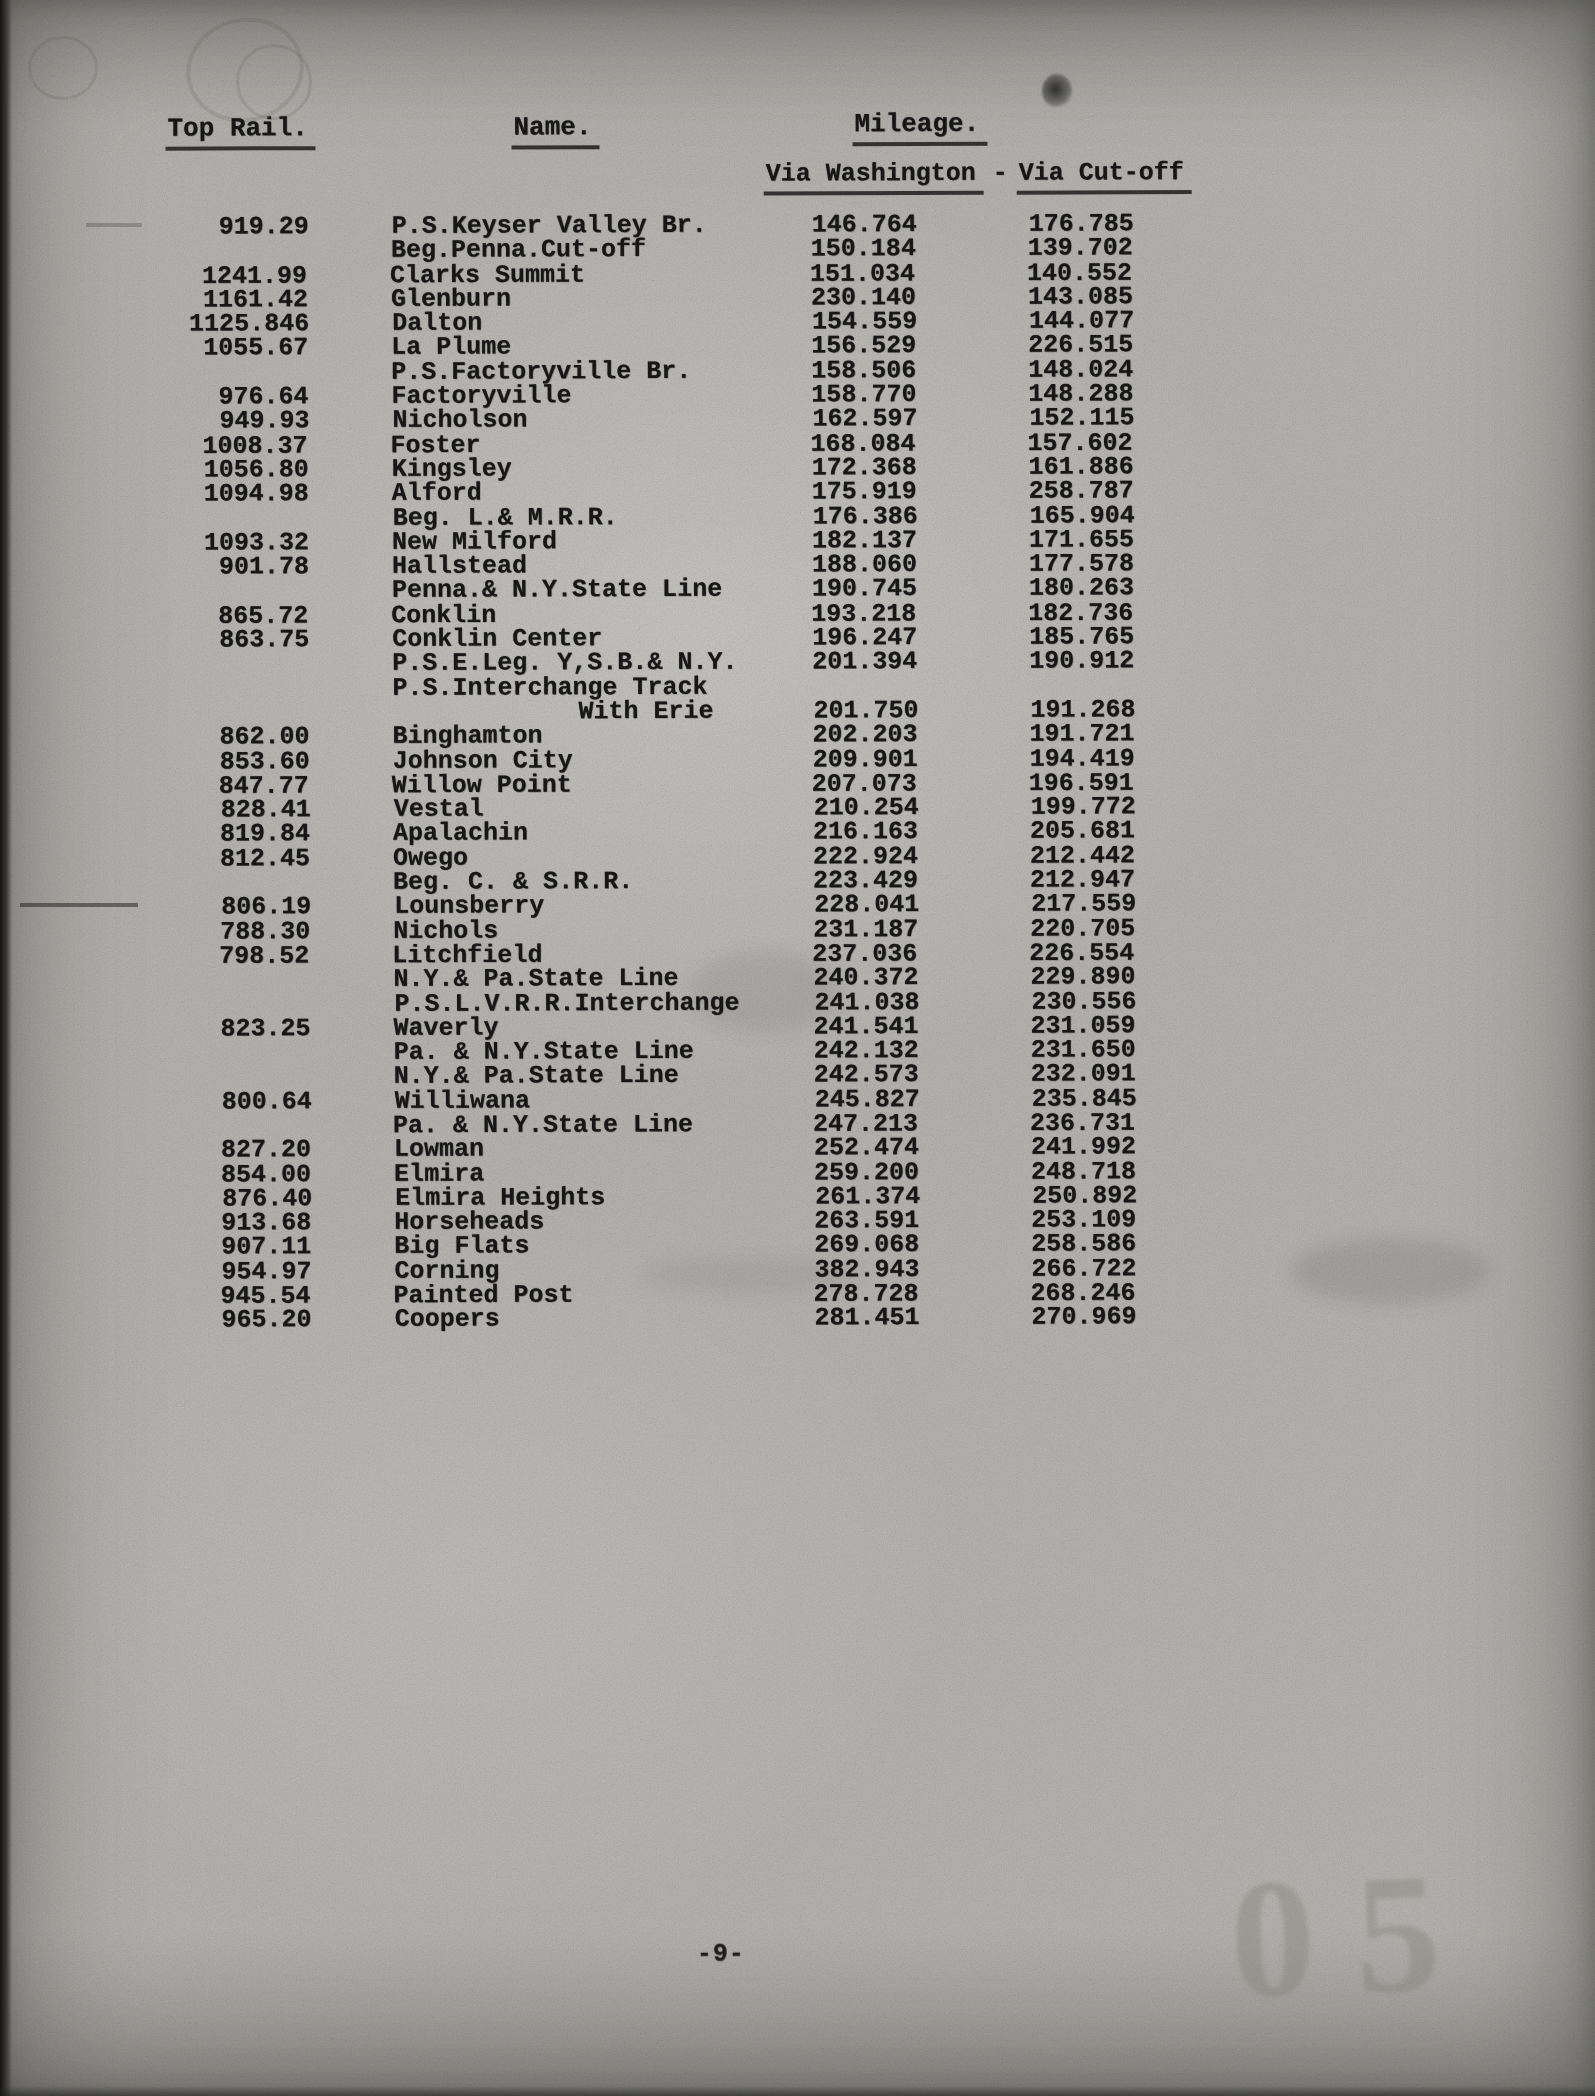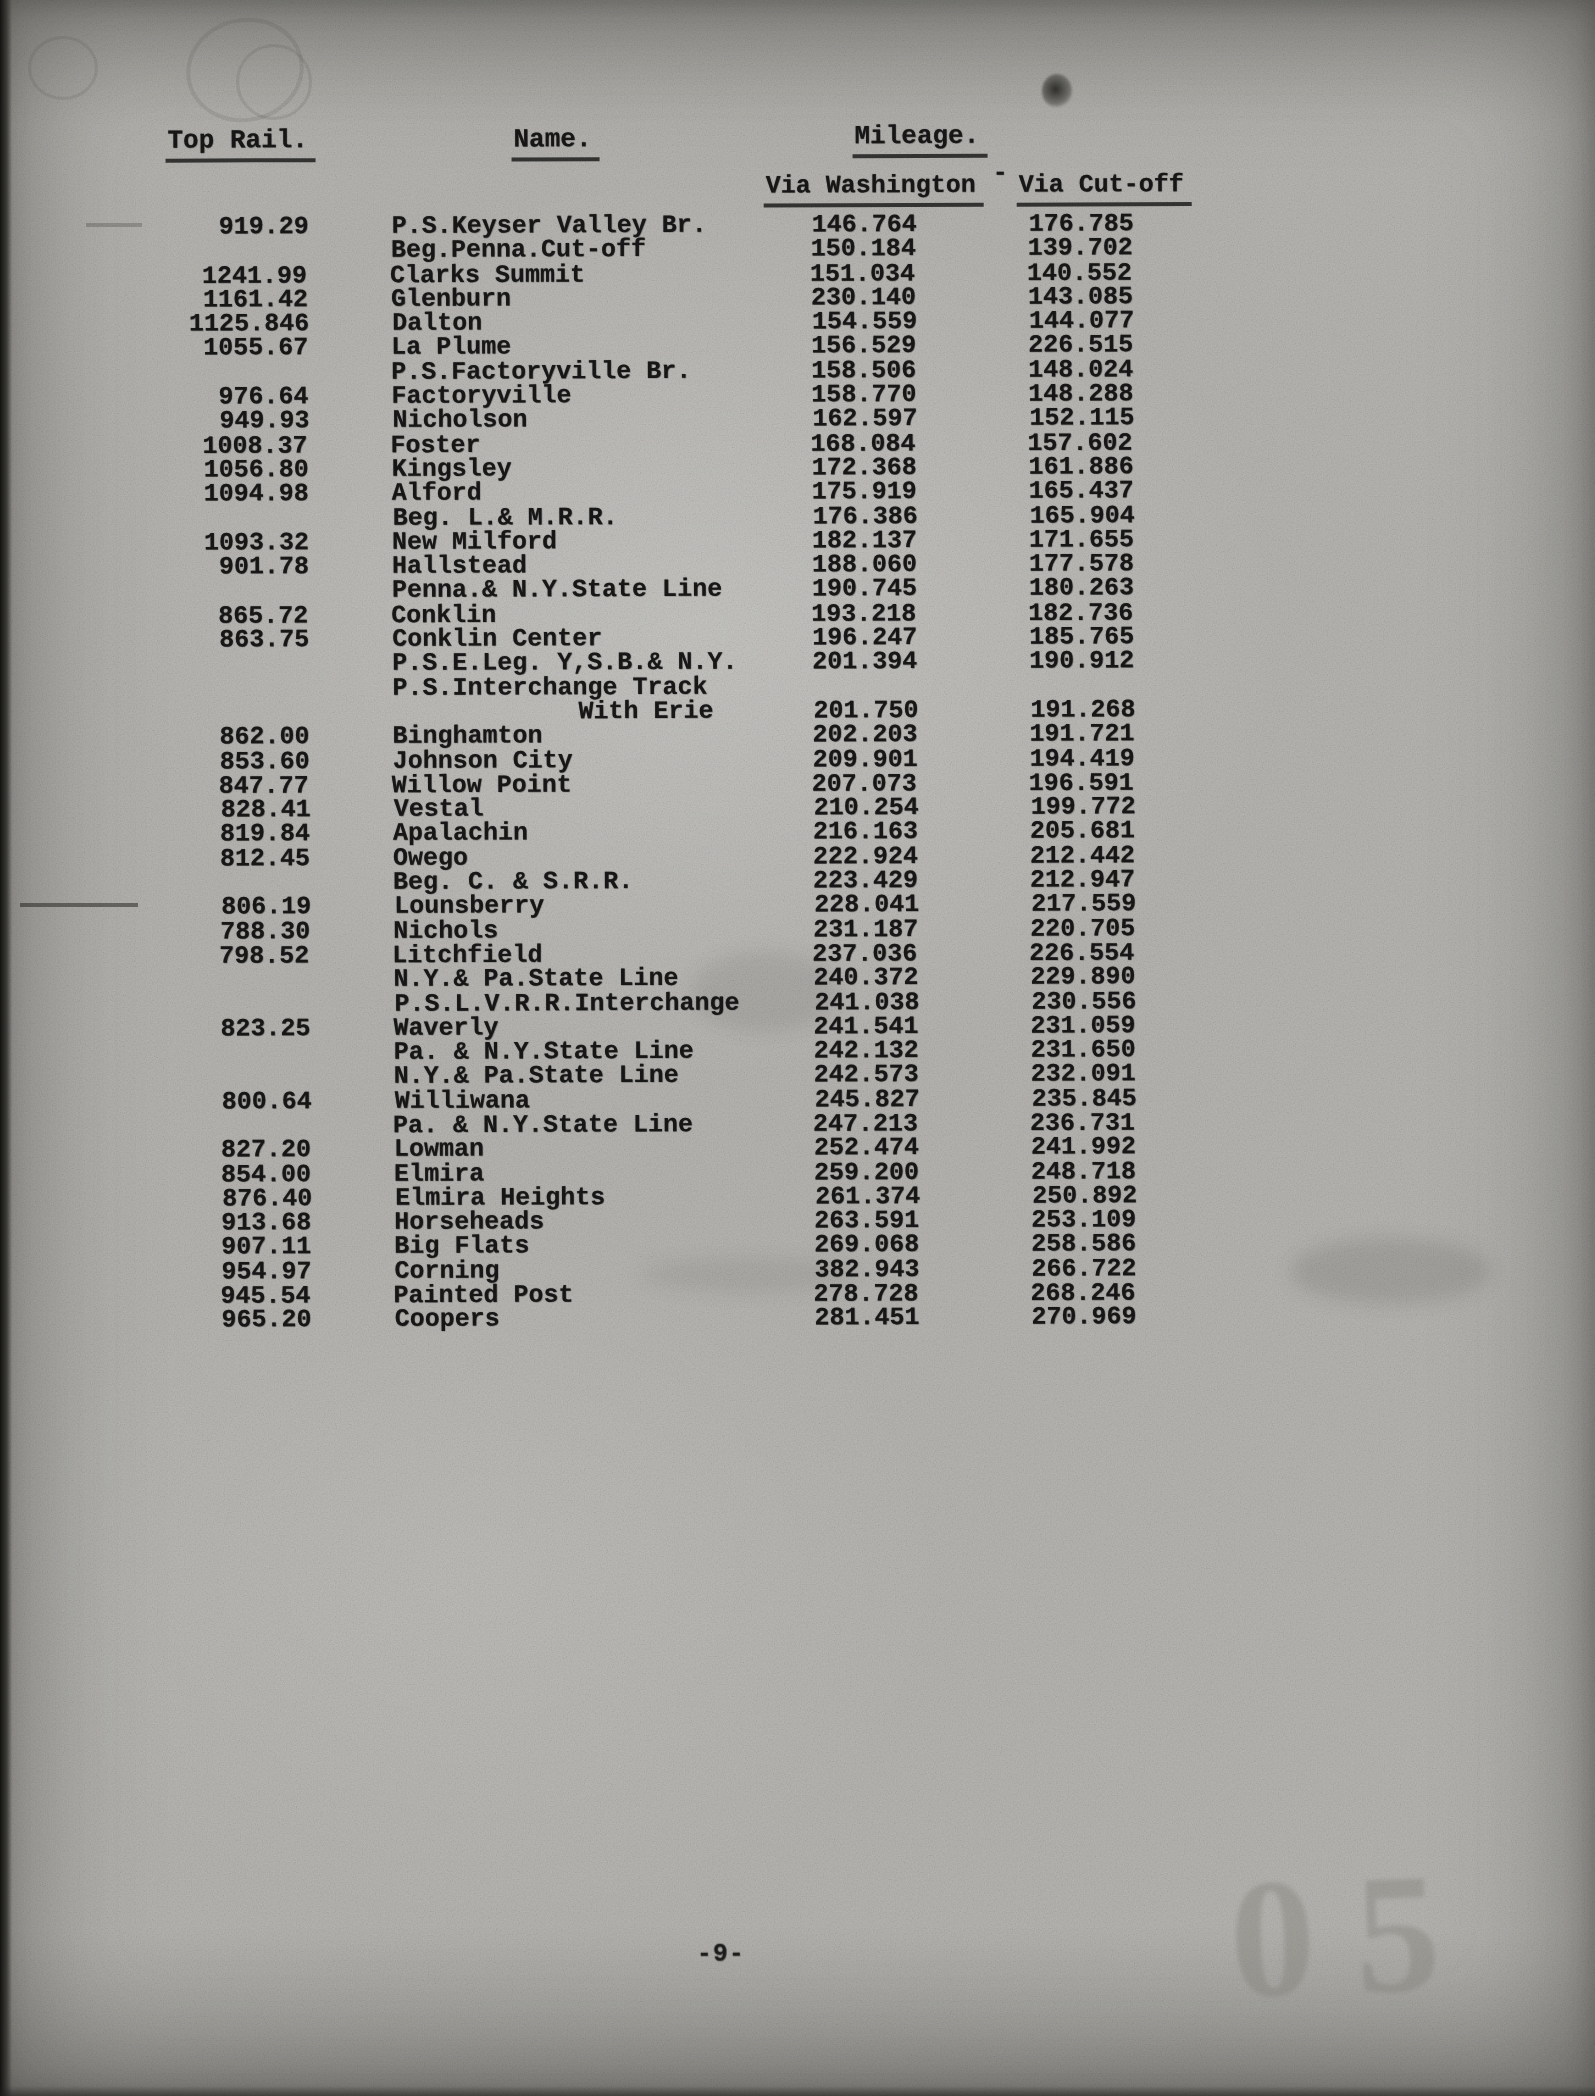--- a/index.html
+++ b/index.html
@@ -34,21 +34,21 @@
   .dash-mark{position:absolute;background:rgba(25,25,23,.5);height:4px;filter:blur(.6px);}
   .dash1{left:20px;top:903px;width:118px;}
   .dash2{left:86px;top:223px;width:56px;opacity:.45;}
   .ghost-digits{position:absolute;left:1230px;top:1838px;font-family:"Liberation Serif","DejaVu Serif",serif;
     font-size:170px;letter-spacing:40px;color:rgba(125,123,116,.38);transform:rotate(-2deg);
     filter:blur(2px);font-weight:bold;}
   .doc{position:absolute;inset:0;transform:rotate(-0.2deg);transform-origin:40% 0;
     color:rgba(18,18,18,.92);font-weight:bold;
     text-shadow:0 0 1px rgba(18,18,18,.55), .6px .6px 0 rgba(40,40,40,.3);}
   .hdr{position:absolute;font-size:26px;white-space:nowrap;}
-  .u{border-bottom:4px solid rgba(20,20,20,.8);padding:0 8px 3px 2px;margin:12px -8px 0 -2px;display:inline-block;}
+  .u{border-bottom:4px solid rgba(20,20,20,.8);padding:0 8px 3px 2px;margin:0 -8px 0 -2px;display:inline-block;}
   .hdr-toprail{left:167px;top:112px;}
   .hdr-name{left:513px;top:112px;}
   .hdr-mileage{left:854px;top:110px;}
   .sub{position:absolute;top:160px;font-size:25px;white-space:nowrap;text-align:right;}
   .sub-wash{left:765px;}
   .sub-dash{left:992px;border-bottom:none;}
   .sub-cut{left:1018px;}
   .rows{position:absolute;left:0;top:214px;width:1595px;font-size:25px;line-height:24.3px;}
   .trow{display:flex;height:24.3px;white-space:nowrap;}
   .trow:nth-child(4n+1){transform:translateX(1px);}
@@ -172,21 +172,21 @@
         <div class="trow">
           <span class="cell c1">1056.80</span>
           <span class="cell c2">Kingsley</span>
           <span class="cell c3">172.368</span>
           <span class="cell c4">161.886</span>
         </div>
         <div class="trow">
           <span class="cell c1">1094.98</span>
           <span class="cell c2">Alford</span>
           <span class="cell c3">175.919</span>
-          <span class="cell c4">165.437</span>
+          <span class="cell c4">258.787</span>
         </div>
         <div class="trow">
           <span class="cell c1"></span>
           <span class="cell c2">Beg. L.&amp; M.R.R.</span>
           <span class="cell c3">176.386</span>
           <span class="cell c4">165.904</span>
         </div>
         <div class="trow">
           <span class="cell c1">1093.32</span>
           <span class="cell c2">New Milford</span>

